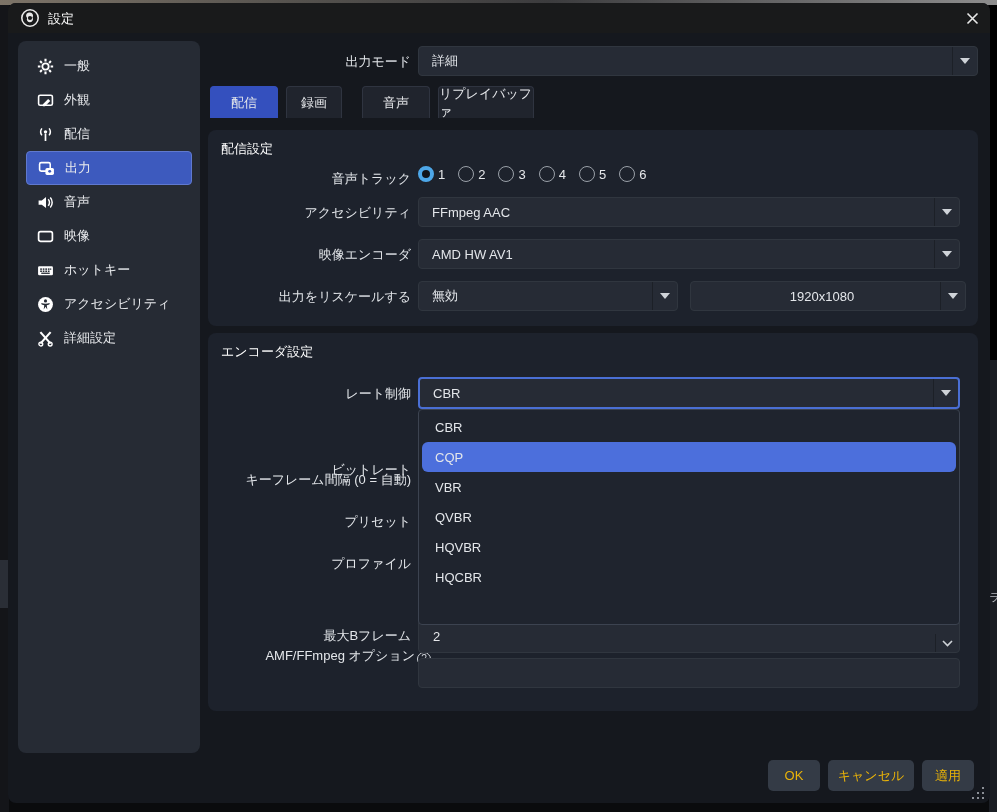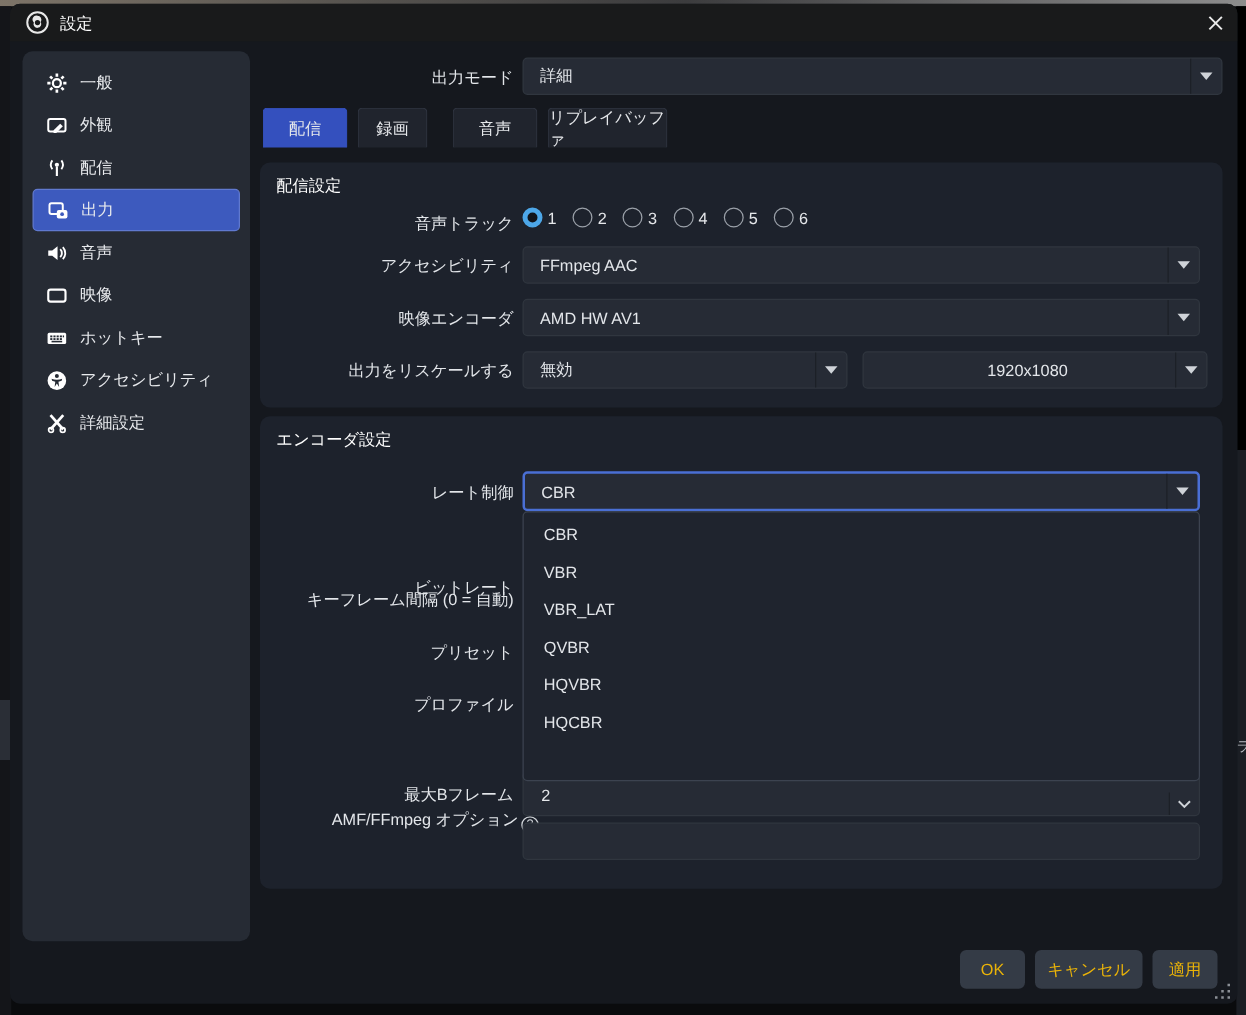--- a/index.html
+++ b/index.html
@@ -339,25 +339,25 @@
       <svg class="wic" width="11" height="7" viewBox="0 0 11 7">
         <path d="M1 1l4.5 4.5L10 1" fill="none" stroke="#cfd3d8" stroke-width="1.6"></path>
       </svg>
     </span>
   </div>
 
   <div class="abs ddlist">
     <div class="dditem">
       <span>CBR</span>
       </div>
+    <div class="dditem hl">
+      <span>CQP</span>
+      </div>
     <div class="dditem">
       <span>VBR</span>
-      </div>
-    <div class="dditem">
-      <span>VBR_LAT</span>
       </div>
     <div class="dditem">
       <span>QVBR</span>
       </div>
     <div class="dditem">
       <span>HQVBR</span>
       </div>
     <div class="dditem">
       <span>HQCBR</span>
       </div>

